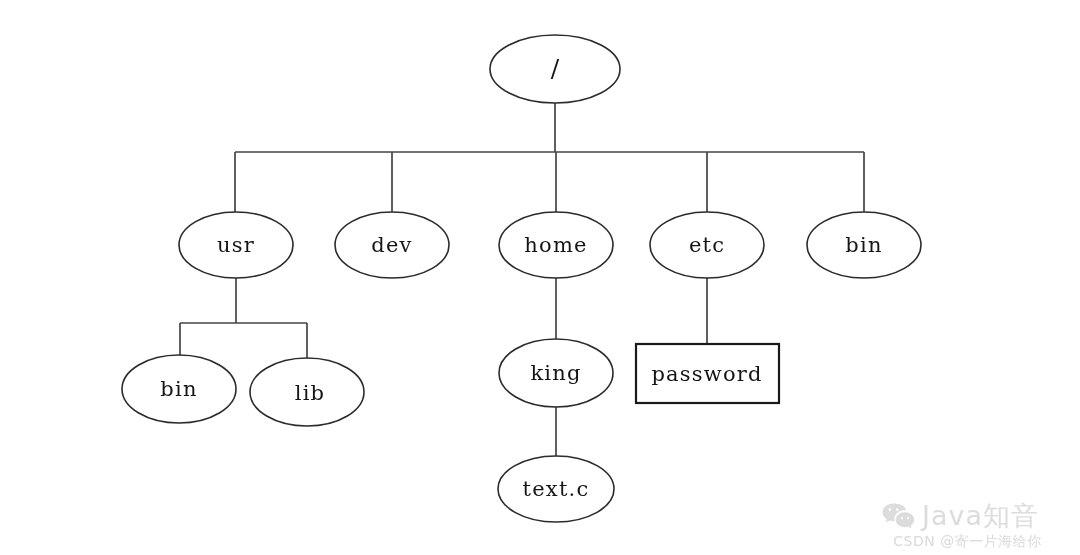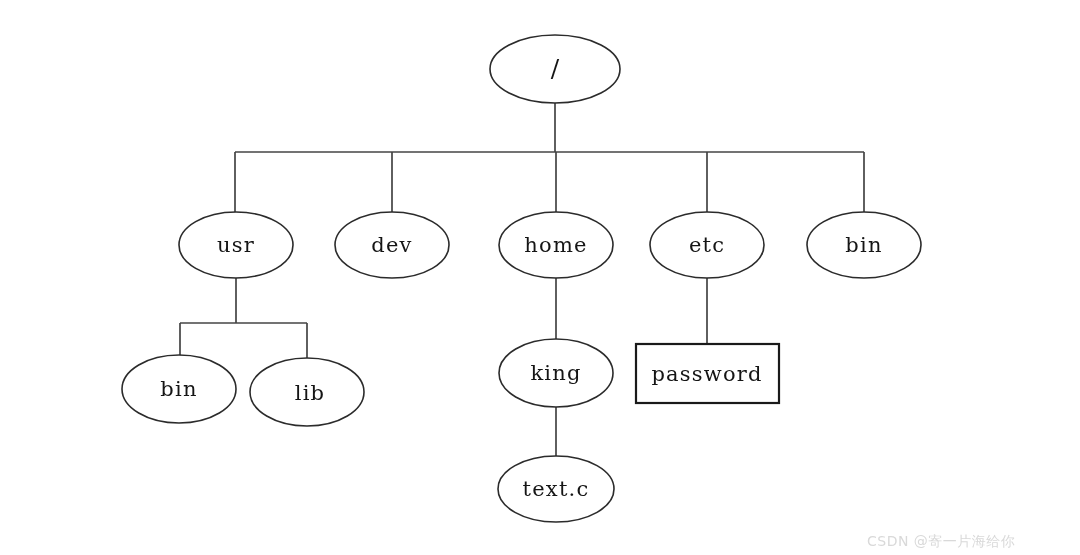--- a/index.html
+++ b/index.html
@@ -80,21 +80,21 @@
     letter-spacing: 1px;
     line-height: 1;
     white-space: nowrap;
   }
   #wm-credit {
     margin-top: 4px;
     font-family: "DejaVu Sans", "Liberation Sans", sans-serif;
     font-size: 14px;
     color: #d9d9d9;
     letter-spacing: 0.5px;
-    text-align: left;
+    text-align: center;
     padding-right: 4px;
     white-space: nowrap;
   }
 </style>
 </head>
 <body>
 
 <div id="canvas">
 
   <svg id="diagram-svg" viewBox="0 0 1080 555">
@@ -173,16 +173,27 @@
     </g>
 
     <g>
       <rect class="node-rect" x="636" y="344" width="143" height="59"></rect>
       <text class="node-label" x="707" y="375">password</text>
     </g>
 
   </svg>
 
   <div id="watermark">
+    <div id="wm-brand">
+      <svg id="wm-logo" viewBox="0 0 44 36">
+        <path d="M16.5 3C8.5 3 2 8.2 2 14.6c0 3.6 2.1 6.9 5.4 9L6 27.8l5-2.6c1.7.5 3.6.8 5.5.8h1.1c-.3-1-.4-2-.4-3 0-6.4 6.3-11.6 14.1-11.6.5 0 1 0 1.5.1C31.4 6.6 24.6 3 16.5 3z" fill="#dcdcdc"></path>
+        <circle cx="11.5" cy="11" r="1.7" fill="#ffffff"></circle>
+        <circle cx="21" cy="11" r="1.7" fill="#ffffff"></circle>
+        <path d="M43 24.2C43 18.9 37.6 14.6 31 14.6S19 18.9 19 24.2c0 5.3 5.4 9.6 12 9.6 1.5 0 3-.2 4.3-.6l4.3 2.2-1.2-3.6c2.8-1.8 4.6-4.5 4.6-7.6z" fill="#dcdcdc"></path>
+        <circle cx="27" cy="22" r="1.5" fill="#ffffff"></circle>
+        <circle cx="35" cy="22" r="1.5" fill="#ffffff"></circle>
+      </svg>
+      <span id="wm-brand-text">Java知音</span>
+    </div>
     <div id="wm-credit">CSDN @寄一片海给你</div>
   </div>
 
 </div>
 
 </body></html>

